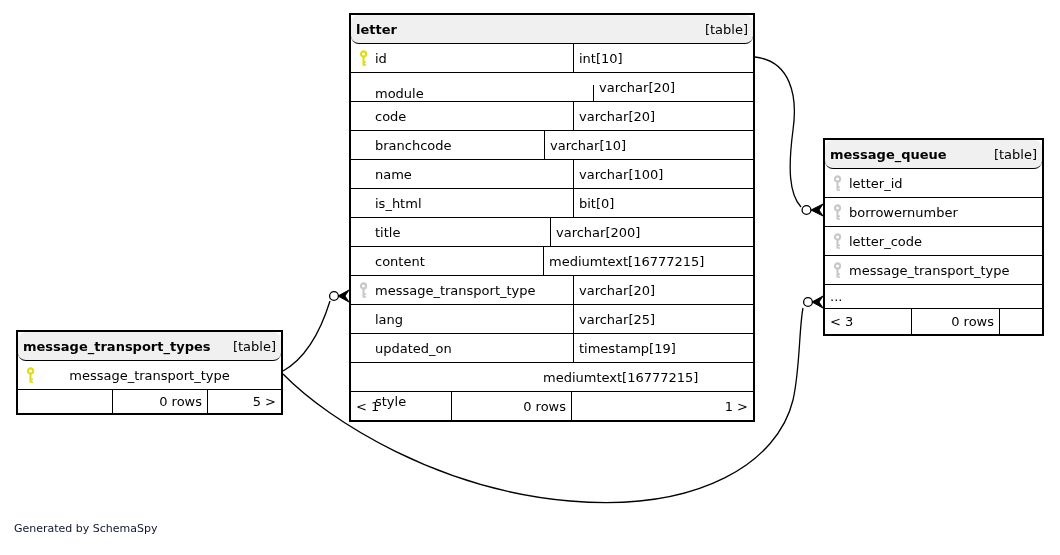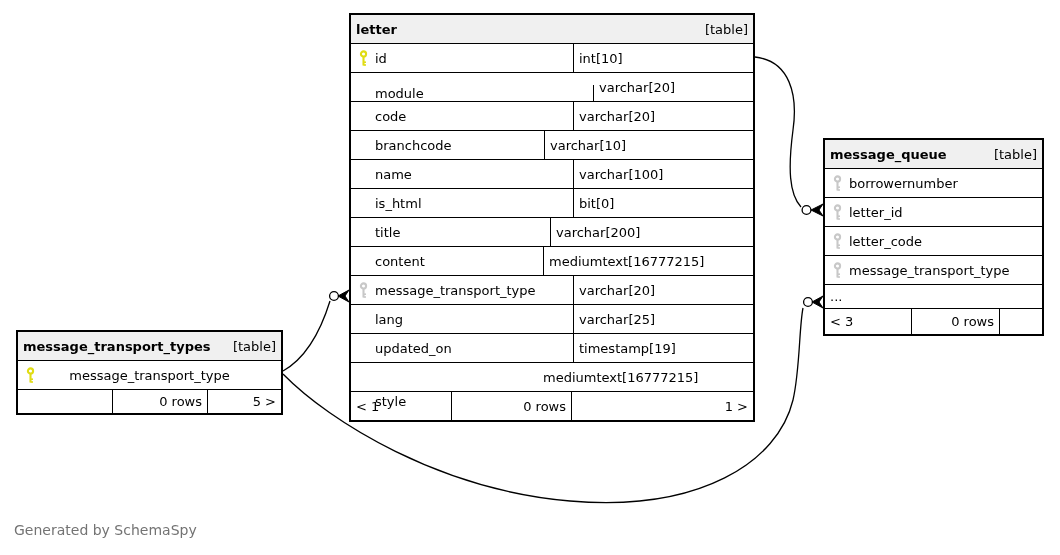--- a/index.html
+++ b/index.html
@@ -8,21 +8,21 @@
     font-family:"DejaVu Sans","Liberation Sans",sans-serif;
     overflow:hidden;
   }
   #lines{position:absolute;left:0;top:0;width:1060px;height:555px;pointer-events:none;}
   .tbl{
     position:absolute;background:#fff;border:2px solid #000;
     font-size:13px;color:#000;box-sizing:border-box;
   }
   .hdr{
     height:29px;box-sizing:border-box;background:#f0f0f0;border-bottom:1px solid #000;
-    display:flex;justify-content:space-between;align-items:center;padding:0 5px;
+    display:flex;justify-content:space-between;align-items:center;padding:0 5px;border-radius:8px;
   }
   .hdr .ttl{font-weight:bold;letter-spacing:0;}
   .hdr .badge{font-weight:normal;}
   .row{
     height:29px;box-sizing:border-box;border-bottom:1px solid #000;
     display:flex;align-items:stretch;position:relative;
   }
   .row.ellipsis{height:24px;}
   .cell-name{display:flex;align-items:center;box-sizing:border-box;flex:1;min-width:0;}
   .cell-name.bordered{border-right:1px solid #000;flex:none;align-items:center;}
@@ -33,21 +33,21 @@
   .foot{display:flex;align-items:stretch;box-sizing:border-box;}
   .fcell{
     box-sizing:border-box;display:flex;align-items:center;white-space:nowrap;
     padding:0 5px;
   }
   .fcell.brd{border-right:1px solid #000;}
   .fcell.left{justify-content:flex-start;}
   .fcell.right{justify-content:flex-end;}
   .fcell.last{flex:1;}
   #note{
-    position:absolute;left:14px;top:522px;font-size:14px;color:#737373;
+    position:absolute;left:14px;top:522px;font-size:11px;color:#0f172a;
   }
 </style>
 </head>
 <body>
 
 <div id="canvas">
   <svg id="lines" xmlns="http://www.w3.org/2000/svg">
       <path d="M755 57 C790 61 798 95 793 130 C788 168 789 194 801 207" fill="none" stroke="#000000" stroke-width="1.3"></path>
       <circle cx="806.5" cy="210" r="4.4" fill="#ffffff" stroke="#000000" stroke-width="1.3"></circle>
       <polygon points="811,210 823,204 819,210 823,216" fill="#000000" stroke="#000000" stroke-width="1"></polygon>
@@ -200,34 +200,34 @@
         <div class="row">
           <div class="cell-name">
             <span class="keycell">
               <svg width="11" height="17" viewBox="0 0 11 17">
                 <circle cx="5.5" cy="4" r="2.6" fill="none" stroke="#c8c8c8" stroke-width="2.1"></circle>
                 <line x1="5.5" y1="6.5" x2="5.5" y2="15.5" stroke="#c8c8c8" stroke-width="2.1"></line>
                 <line x1="5.5" y1="12.2" x2="8" y2="12.2" stroke="#c8c8c8" stroke-width="1.6"></line>
                 <line x1="5.5" y1="15" x2="8" y2="15" stroke="#c8c8c8" stroke-width="1.6"></line>
               </svg>
             </span>
+            <span class="colname">letter_id</span>
+          </div>
+        </div>
+        <div class="row">
+          <div class="cell-name">
+            <span class="keycell">
+              <svg width="11" height="17" viewBox="0 0 11 17">
+                <circle cx="5.5" cy="4" r="2.6" fill="none" stroke="#c8c8c8" stroke-width="2.1"></circle>
+                <line x1="5.5" y1="6.5" x2="5.5" y2="15.5" stroke="#c8c8c8" stroke-width="2.1"></line>
+                <line x1="5.5" y1="12.2" x2="8" y2="12.2" stroke="#c8c8c8" stroke-width="1.6"></line>
+                <line x1="5.5" y1="15" x2="8" y2="15" stroke="#c8c8c8" stroke-width="1.6"></line>
+              </svg>
+            </span>
             <span class="colname">borrowernumber</span>
-          </div>
-        </div>
-        <div class="row">
-          <div class="cell-name">
-            <span class="keycell">
-              <svg width="11" height="17" viewBox="0 0 11 17">
-                <circle cx="5.5" cy="4" r="2.6" fill="none" stroke="#c8c8c8" stroke-width="2.1"></circle>
-                <line x1="5.5" y1="6.5" x2="5.5" y2="15.5" stroke="#c8c8c8" stroke-width="2.1"></line>
-                <line x1="5.5" y1="12.2" x2="8" y2="12.2" stroke="#c8c8c8" stroke-width="1.6"></line>
-                <line x1="5.5" y1="15" x2="8" y2="15" stroke="#c8c8c8" stroke-width="1.6"></line>
-              </svg>
-            </span>
-            <span class="colname">letter_id</span>
           </div>
         </div>
         <div class="row">
           <div class="cell-name">
             <span class="keycell">
               <svg width="11" height="17" viewBox="0 0 11 17">
                 <circle cx="5.5" cy="4" r="2.6" fill="none" stroke="#c8c8c8" stroke-width="2.1"></circle>
                 <line x1="5.5" y1="6.5" x2="5.5" y2="15.5" stroke="#c8c8c8" stroke-width="2.1"></line>
                 <line x1="5.5" y1="12.2" x2="8" y2="12.2" stroke="#c8c8c8" stroke-width="1.6"></line>
                 <line x1="5.5" y1="15" x2="8" y2="15" stroke="#c8c8c8" stroke-width="1.6"></line>

